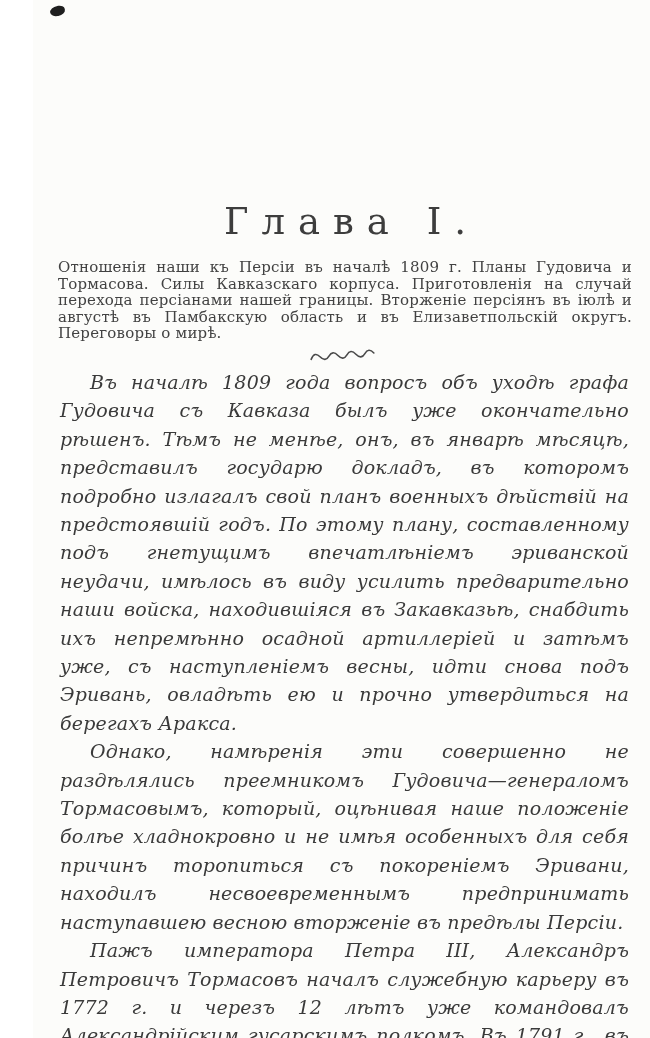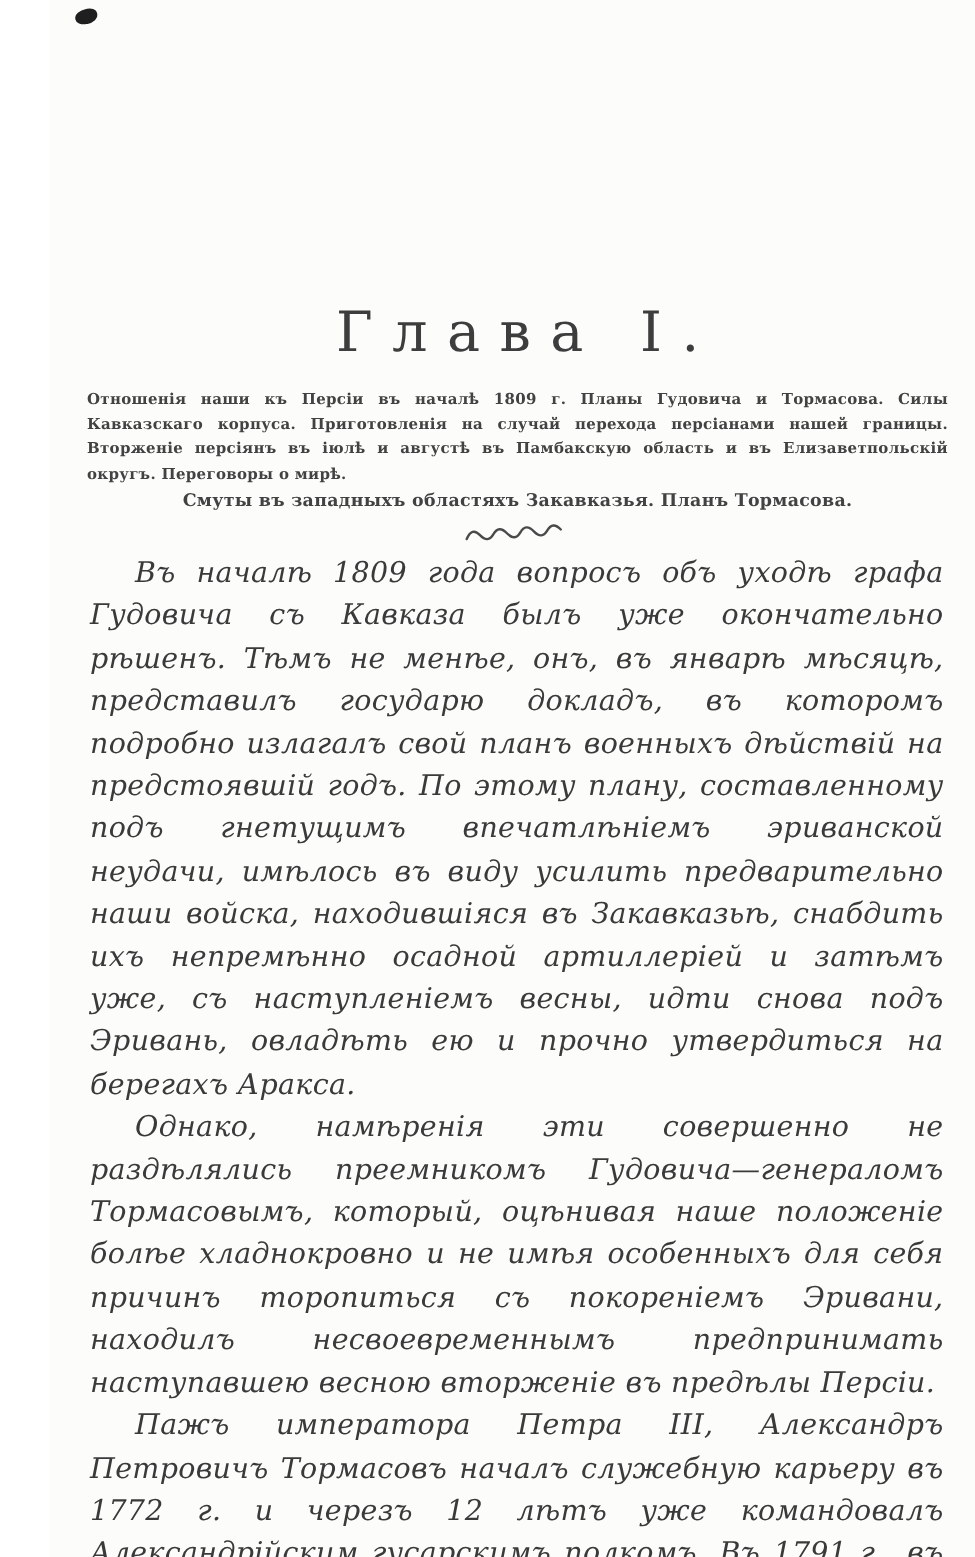--- a/index.html
+++ b/index.html
@@ -30,23 +30,23 @@
     padding-top: 200px;
     text-align: center;
     font-size: 37px;
     font-weight: 400;
     letter-spacing: 13px;
     text-indent: 13px; 
     color: #3d3d3d;
   }
   .summary {
     margin: 16px 25px 0 25px;
-    font-size: 10px;
+    font-size: 15px;
     line-height: 16.6px;
-    font-weight: bold;
+    font-weight: normal;
     letter-spacing: 0.2px;
     text-align: justify;
     color: #424242;
   }
   .summary-last {
     margin: 0 25px;
     font-size: 11.6px;
     line-height: 16.6px;
     font-weight: bold;
     letter-spacing: 0.2px;
@@ -80,21 +80,20 @@
 <body>
 
 <div class="page">
 
   <div class="ink-blot"></div>
 
   <h1 class="chapter-title">Глава I.</h1>
 
   <p class="summary">Отношенія наши къ Персіи въ началѣ 1809 г. Планы Гудовича и Тормасова. Силы Кавказскаго корпуса. Приготовленія на случай перехода персіанами нашей границы. Вторженіе персіянъ въ іюлѣ и августѣ въ Памбакскую область и въ Елизаветпольскій округъ. Переговоры о мирѣ.</p>
 
-  <p class="summary-last">Смуты въ западныхъ областяхъ Закавказья. Планъ Тормасова.</p>
 
   <div class="divider">
     <span>
       <svg width="72" height="12" viewBox="0 0 72 12" aria-hidden="true">
         <path d="M2,7 q4,-8 9,-2 t9,0 t9,0 t9,0 t9,0 t9,0 t9,0" fill="none" stroke="#4a4a4a" stroke-width="1.6" stroke-linecap="round"></path>
       </svg>
     </span>
   </div>
 
   <div class="body-text">

